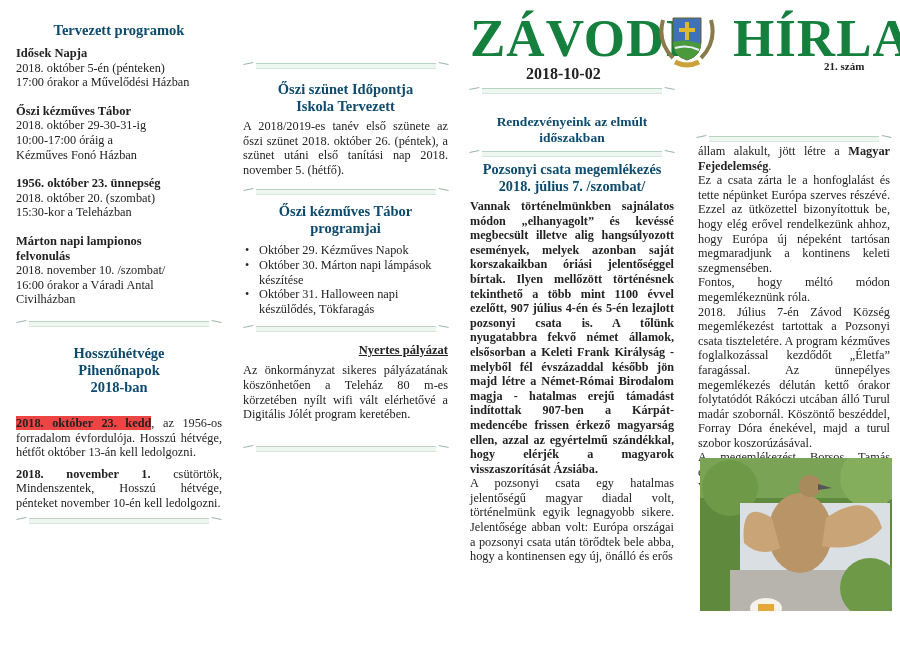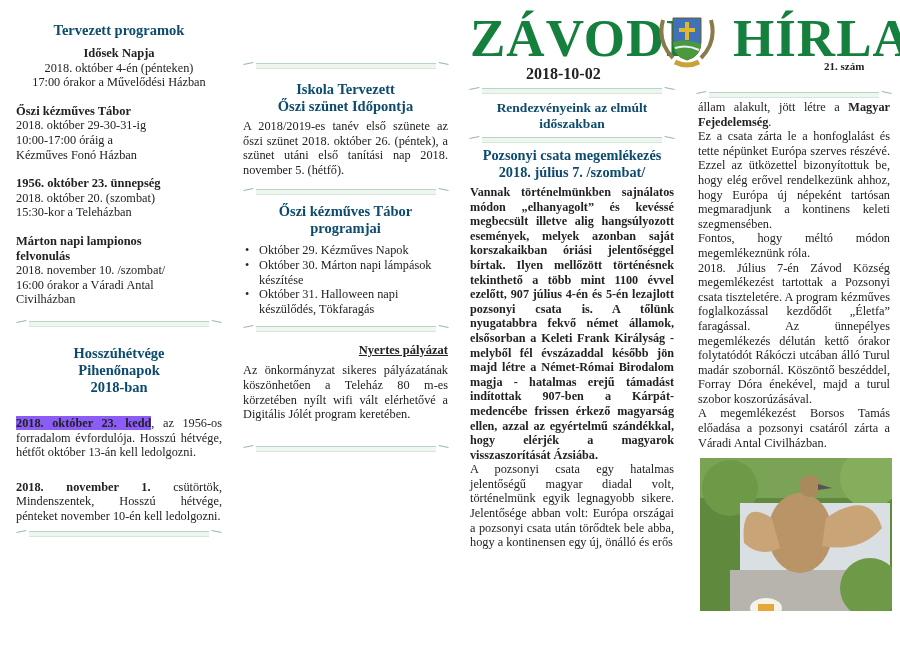--- a/index.html
+++ b/index.html
@@ -2,21 +2,21 @@
 <html><head>
 <meta charset="utf-8">
 <style>
   * { box-sizing: border-box; margin: 0; padding: 0; }
   html, body { width: 900px; height: 653px; background: #ffffff; overflow: hidden; }
   body { font-family: "Liberation Serif", "DejaVu Serif", serif; color: #222; position: relative; }
   .col { position: absolute; top: 0; }
   .col1 { left: 16px; width: 206px; }
   .col2 { left: 243px; width: 205px; }
   .col3 { left: 470px; width: 204px; }
-  .col4 { left: 698px; width: 192px; }
+  .col4 { left: 698px; width: 192px; margin-top: 44px; }
 
   p, li { font-size: 12.3px; line-height: 14.6px; }
   .justify { text-align: justify; }
   .bold { font-weight: bold; }
   .center { text-align: right; }
 
   .h-sec { font-weight: bold; text-align: center; font-size: 14.5px; line-height: 17px; color: #0c4a6e; }
   .divider {
     position: relative; height: 6px; margin: 0 auto;
     border-top: 1px solid #b9d4c4; border-bottom: 1px solid #d6e6dc;
@@ -32,21 +32,21 @@
   .event-title { font-weight: bold; font-size: 12.5px; line-height: 14.6px; }
   .event { margin-bottom: 14px; }
 
   .masthead-word { position: absolute; font-family: "Liberation Serif", serif; font-weight: bold; font-size: 53px; letter-spacing: 1px; color: #15803d; top: 8px; }
   .crest { position: absolute; left: 655px; top: 12px; width: 64px; height: 58px; }
 
   ul.bullets { list-style: none; padding-left: 16px; }
   ul.bullets li { position: relative; }
   ul.bullets li::before { content: "\2022"; position: absolute; left: -14px; top: 0; font-size: 12px; }
 
-  .hl { background: #8b5cf6; }
+  .hl { background: #ef4444; }
   .photo { position: absolute; left: 700px; top: 458px; width: 192px; height: 153px; overflow: hidden; }
 </style>
 </head>
 <body>
 
 <div>
   <div class="masthead-word" style="left:470px;">ZÁVODI</div>
   <div class="masthead-word" style="left:733px;">HÍRLAP</div>
   <div style="position:absolute;left:526px;top:65px;font-weight:bold;font-size:16px;">2018-10-02</div>
   <div style="position:absolute;left:824px;top:60px;font-weight:bold;font-size:11px;">21. szám</div>
@@ -58,23 +58,23 @@
     <path d="M20 36 Q32 32 44 38" stroke="#e8f0ff" stroke-width="2" fill="none"></path>
     <rect x="30" y="10" width="4" height="18" fill="#e0b830"></rect>
     <rect x="24" y="16" width="16" height="4" fill="#e0b830"></rect>
     <path d="M20 50 Q32 56 44 50" stroke="#c9a23a" stroke-width="5" fill="none"></path>
   </svg>
 </div>
 
 <div class="col col1">
   <div class="h-sec" style="margin-top:22px;margin-bottom:7px;">Tervezett programok</div>
 
-  <div class="event" style="margin-top:0;text-align:center;">
+  <div class="event" style="margin-top:0;">
     <p class="event-title">Idősek Napja</p>
-    <p>2018. október 4-én (pénteken)</p>
+    <p>2018. október 5-én (pénteken)</p>
     <p>17:00 órakor a Művelődési Házban</p>
   </div>
   <div class="event">
     <p class="event-title">Őszi kézműves Tábor</p>
     <p>2018. október 29-30-31-ig</p>
     <p>10:00-17:00 óráig a</p>
     <p>Kézműves Fonó Házban</p>
   </div>
   <div class="event">
     <p class="event-title">1956. október 23. ünnepség</p>
@@ -90,30 +90,30 @@
 
   <div class="divider" style="width:180px;margin-top:6px;"></div>
 
   <div class="h-sec" style="margin-top:18px;">
     <div>Hosszúhétvége</div>
     <div>Pihenőnapok</div>
     <div>2018-ban</div>
   </div>
 
   <p class="justify" style="margin-top:20px;"><span class="bold hl">2018. október 23. kedd</span><span>, az 1956-os forradalom évfordulója. Hosszú hétvége, hétfőt október 13-án kell ledolgozni.</span></p>
-  <p class="justify" style="margin-top:20px;"><span class="bold">2018. november 1.</span><span> csütörtök, Mindenszentek, Hosszú hétvége, pénteket november 10-én kell ledolgozni.</span></p>
+  <p class="justify" style="margin-top:7px;"><span class="bold">2018. november 1.</span><span> csütörtök, Mindenszentek, Hosszú hétvége, pénteket november 10-én kell ledolgozni.</span></p>
 
   <div class="divider" style="width:180px;margin-top:8px;"></div>
 </div>
 
 <div class="col col2">
   <div class="divider" style="width:180px;margin-top:63px;"></div>
   <div class="h-sec" style="margin-top:12px;">
+    <div>Őszi szünet Időpontja</div>
     <div>Iskola Tervezett</div>
-    <div>Őszi szünet Időpontja</div>
   </div>
   <p class="justify" style="margin-top:4px;">A 2018/2019-es tanév első szünete az őszi szünet 2018. október 26. (péntek), a szünet utáni első tanítási nap 2018. november 5. (hétfő).</p>
 
   <div class="divider" style="width:180px;margin-top:12px;"></div>
   <div class="h-sec" style="margin-top:8px;">
     <div>Őszi kézműves Tábor</div>
     <div>programjai</div>
   </div>
   <ul class="bullets" style="margin-top:6px;">
     <li>Október 29. Kézműves Napok</li>
@@ -124,21 +124,21 @@
   <div class="divider" style="width:180px;margin-top:10px;"></div>
   <div class="center" style="margin-top:8px;">
     <span class="bold" style="font-size:12.5px;text-decoration:underline;">Nyertes pályázat</span>
   </div>
   <p class="justify" style="margin-top:5px;">Az önkormányzat sikeres pályázatának köszönhetően a Teleház 80 m-es körzetében nyílt wifi vált elérhetővé a Digitális Jólét program keretében.</p>
   <div class="divider" style="width:180px;margin-top:24px;"></div>
 </div>
 
 <div class="col col3">
   <div class="divider" style="width:180px;margin-top:88px;"></div>
-  <div class="h-sec" style="margin-top:6px;font-size:13.5px;line-height:16px;">
+  <div class="h-sec" style="margin-top:20px;font-size:13.5px;line-height:16px;">
     <div>Rendezvényeink az elmúlt</div>
     <div>időszakban</div>
   </div>
   <div class="divider" style="width:180px;margin-top:5px;"></div>
   <div class="h-sec" style="margin-top:4px;font-size:14.3px;line-height:17px;">
     <div>Pozsonyi csata megemlékezés</div>
     <div>2018. július 7. /szombat/</div>
   </div>
   <p class="justify bold" style="margin-top:4px;font-size:12.2px;">Vannak történelmünkben sajnálatos módon „elhanyagolt” és kevéssé megbecsült illetve alig hangsúlyozott események, melyek azonban saját korszakaikban óriási jelentőséggel bírtak. Ilyen mellőzött történésnek tekinthető a több mint 1100 évvel ezelőtt, 907 július 4-én és 5-én lezajlott pozsonyi csata is. A tőlünk nyugatabbra fekvő német államok, elsősorban a Keleti Frank Királyság - melyből fél évszázaddal később jön majd létre a Német-Római Birodalom magja - hatalmas erejű támadást indítottak 907-ben a Kárpát-medencébe frissen érkező magyarság ellen, azzal az egyértelmű szándékkal, hogy elérjék a magyarok visszaszorítását Ázsiába.</p>
   <p class="justify">A pozsonyi csata egy hatalmas jelentőségű magyar diadal volt, történelmünk egyik legnagyobb sikere. Jelentősége abban volt: Európa országai a pozsonyi csata után törődtek bele abba, hogy a kontinensen egy új, önálló és erős</p>

